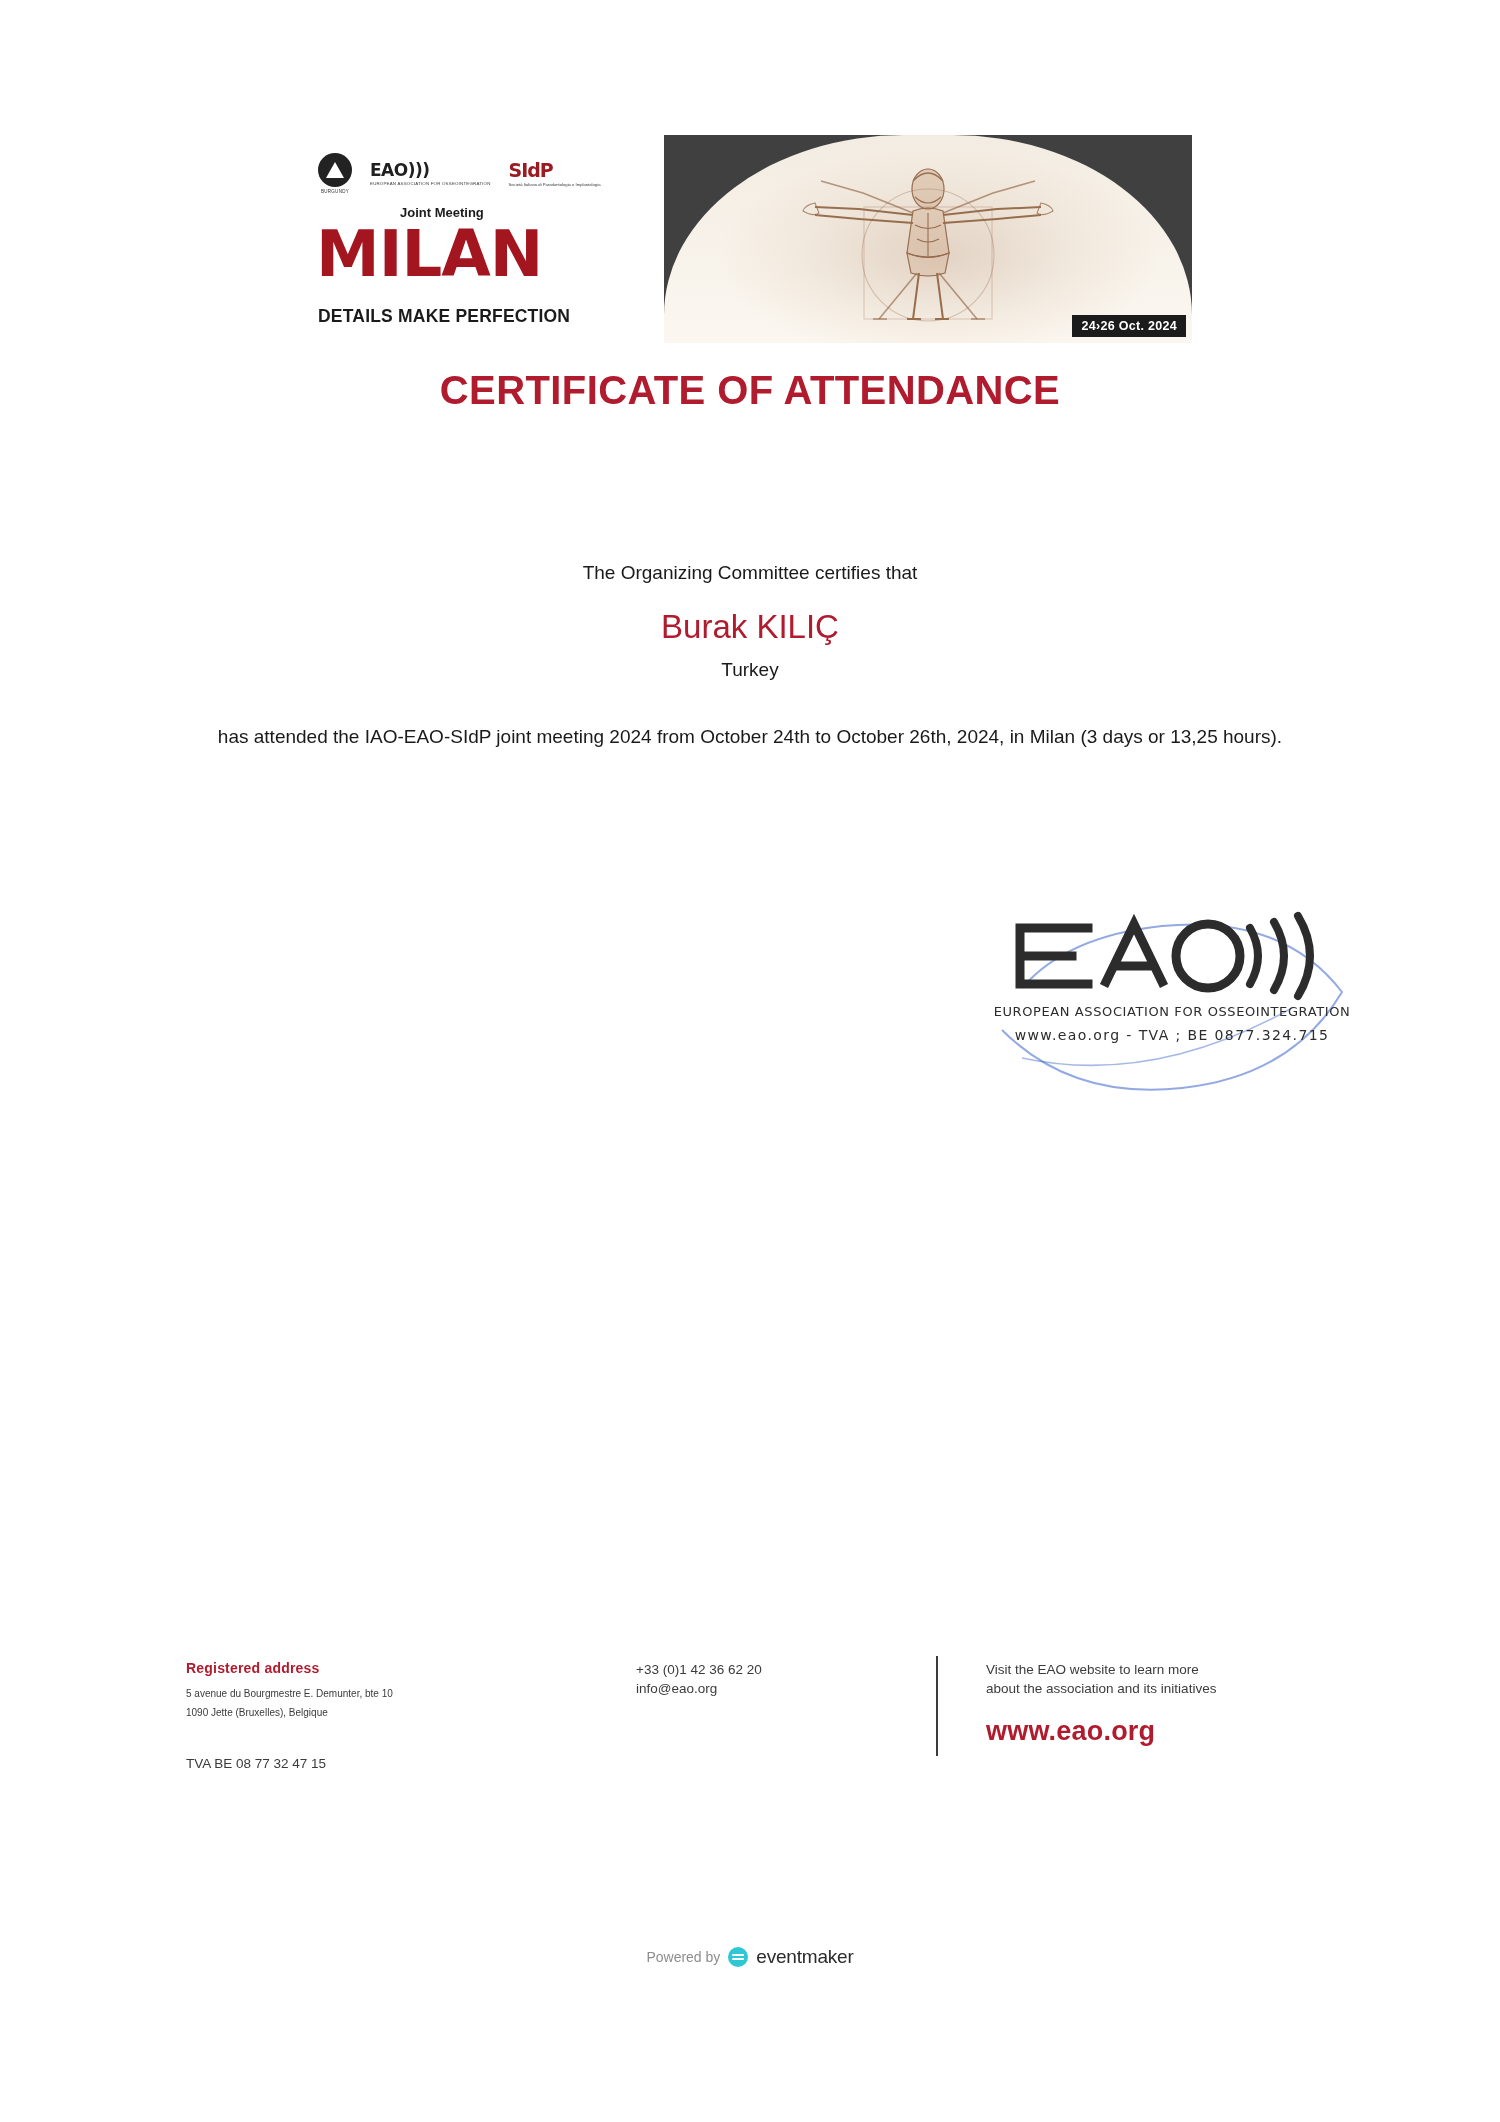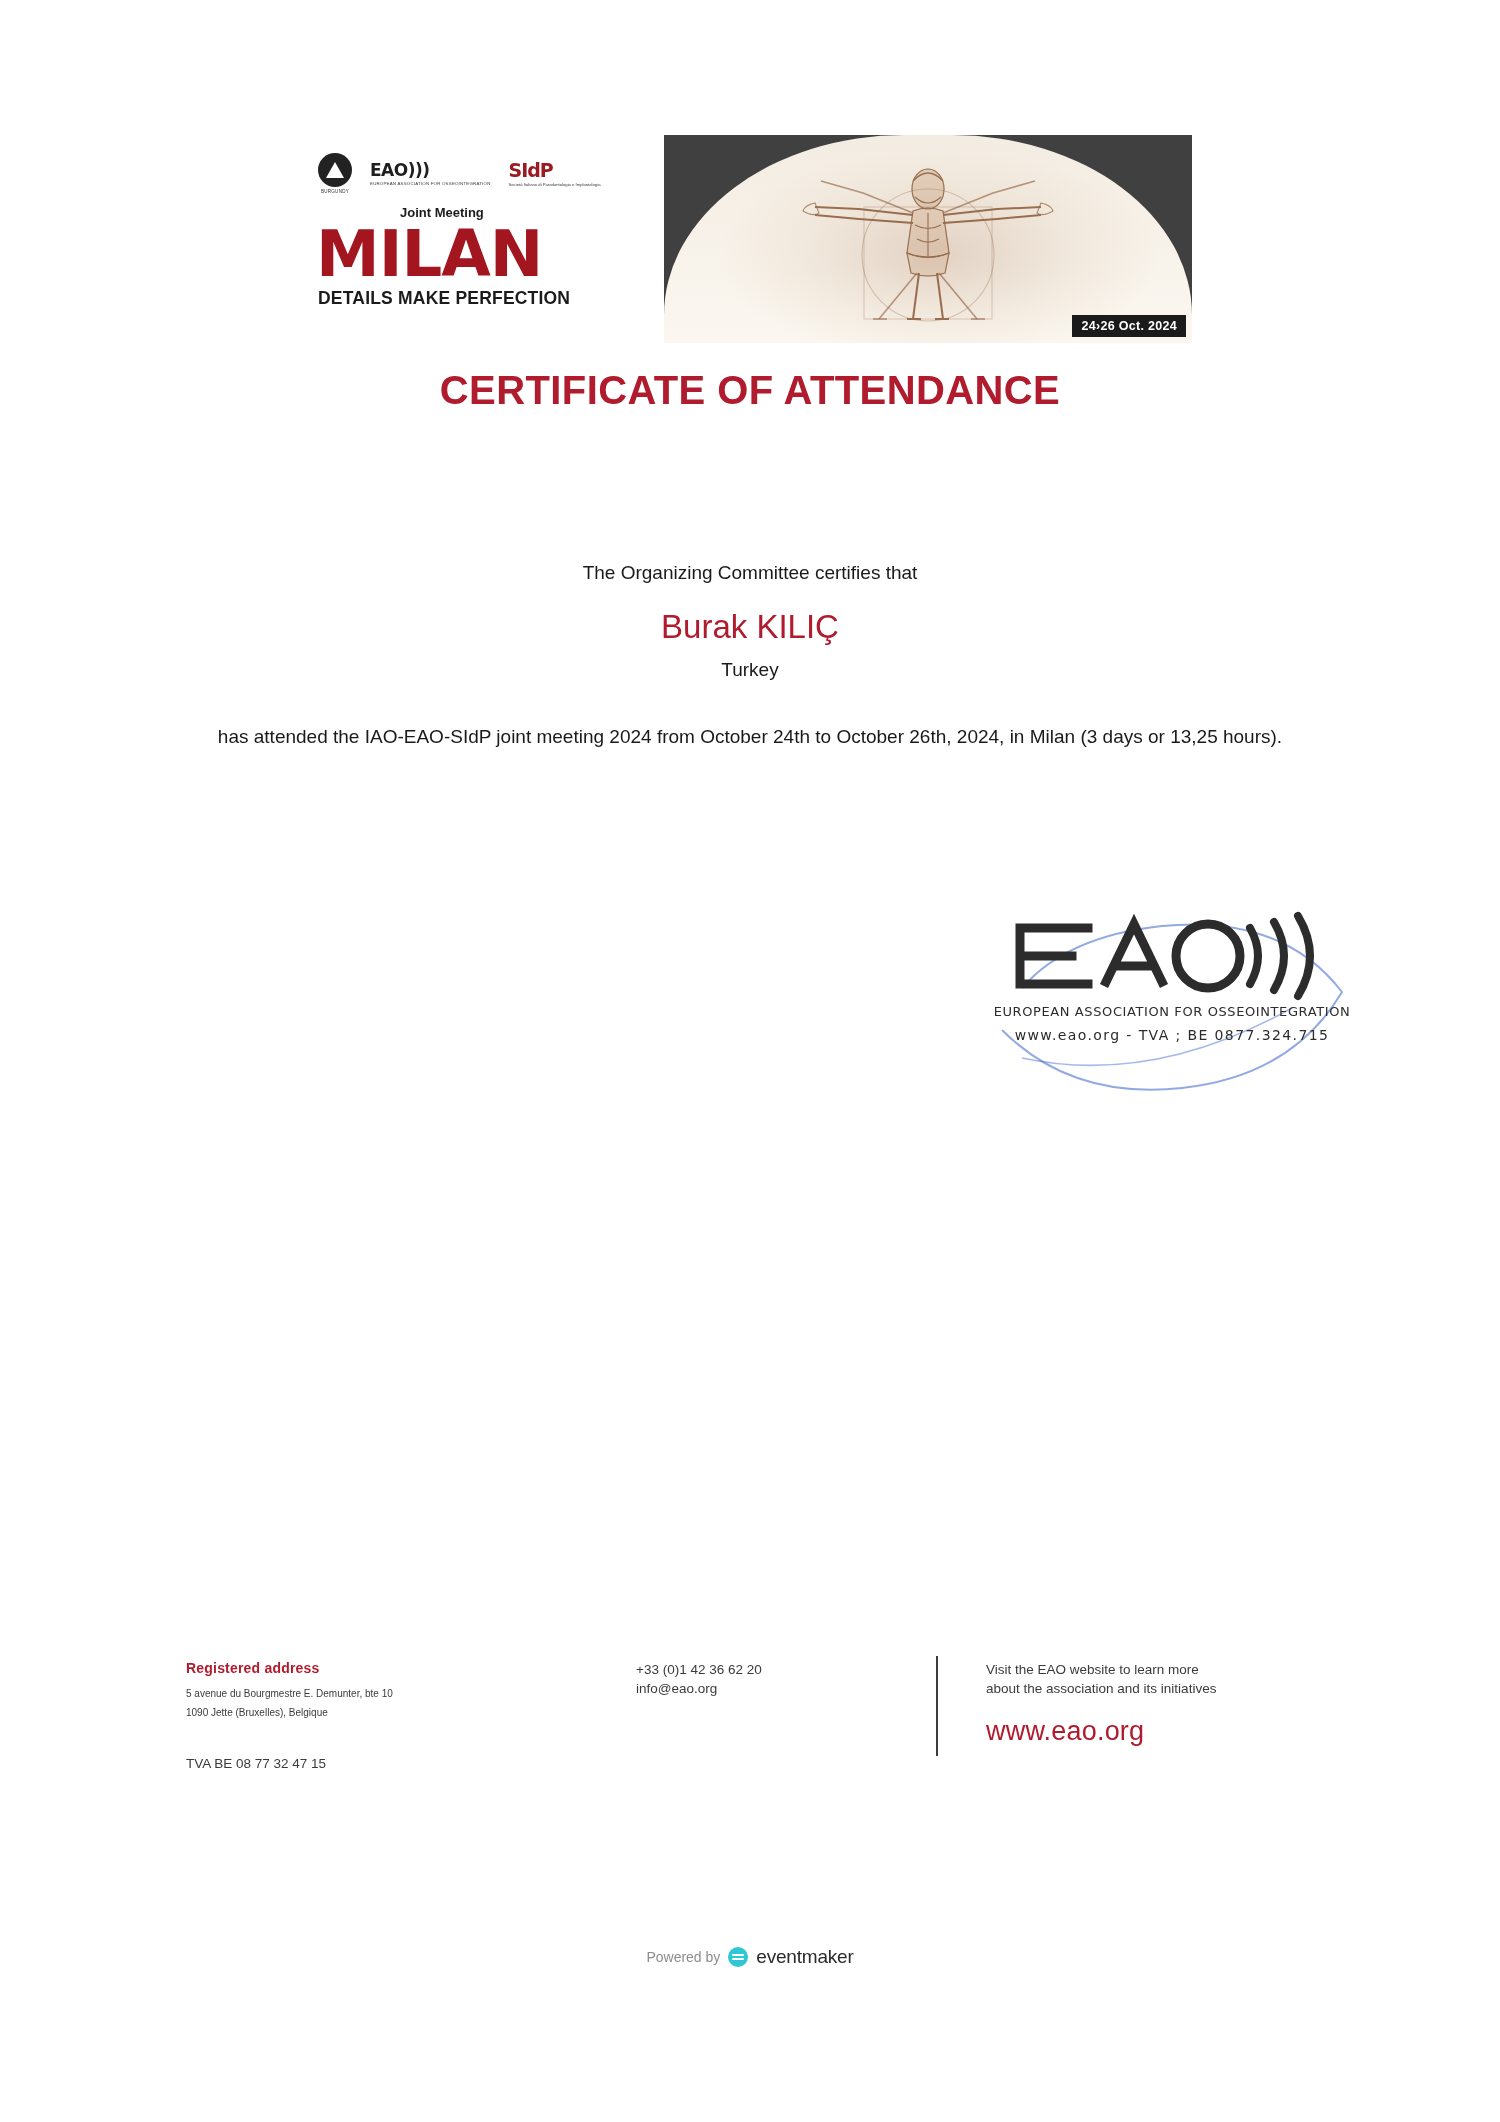--- a/index.html
+++ b/index.html
@@ -127,21 +127,21 @@
     margin-top: 2px;
     font-size: 64px;
     line-height: 64px;
     font-weight: bold;
     color: #a3161f;
     font-family: "DejaVu Sans", sans-serif;
     letter-spacing: -1px;
   }
   .details {
     padding-left: 22px;
-    margin-top: 2px;
+    margin-top: 20px;
     font-size: 17.5px;
     font-weight: bold;
     color: #1b1b1b;
     letter-spacing: 0.2px;
     font-family: "Liberation Sans", sans-serif;
   }
   .banner-right {
     flex: 1;
     position: relative;
     overflow: hidden;
@@ -296,21 +296,21 @@
     width: 330px;
   }
   .foot-col-c .lead {
     font-size: 13.5px;
     line-height: 19px;
     color: #3b3b3b;
   }
   .foot-url {
     margin-top: 18px;
     font-size: 27px;
-    font-weight: normal;
+    font-weight: bold;
     color: #b01b2e;
     letter-spacing: .2px;
     font-family: "Liberation Sans", sans-serif;
   }
 
   
   .powered {
     position: absolute;
     left: 0; right: 0;
     top: 1946px;

